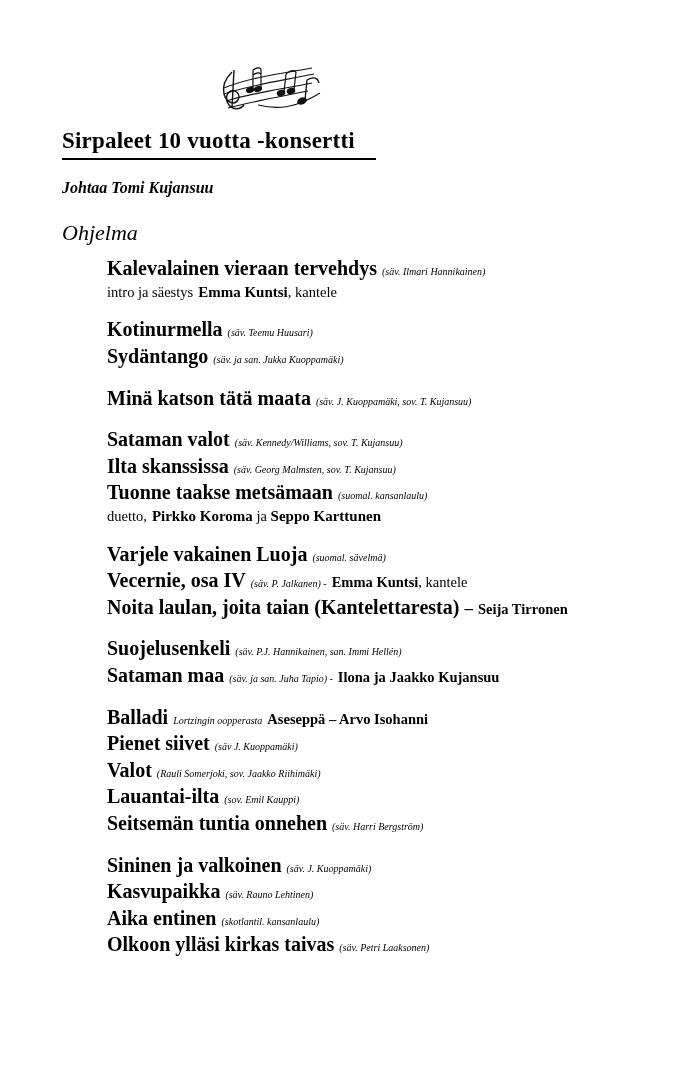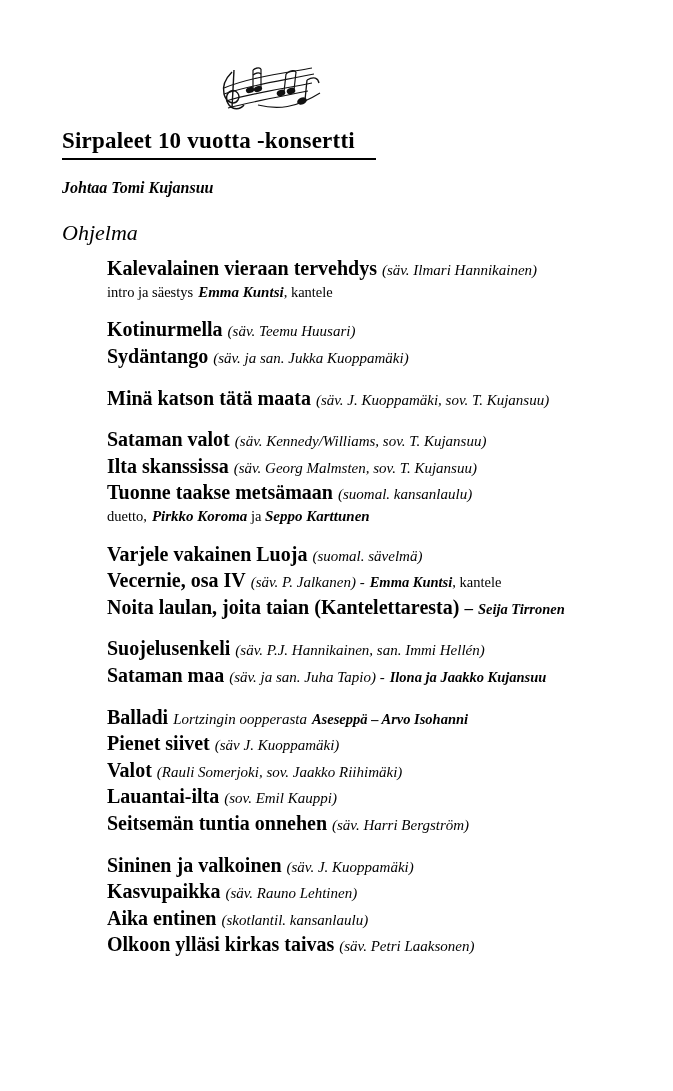--- a/index.html
+++ b/index.html
@@ -87,27 +87,26 @@
     line-height: 1.28;
     white-space: nowrap;
     margin-bottom: 1px;
   }
 
   .t {                       
     font-size: 20px;
     font-weight: bold;
   }
   .c {                       
-    font-size: 15px;
+    font-size: 10px;
     font-style: italic;
     font-weight: normal;
   }
   .perf {                    
     font-size: 14.5px;
-    font-style: italic;
     font-weight: bold;
   }
   .plainbold {               
     font-size: 17px;
     font-weight: bold;
     font-style: normal;
   }
   .sub {                     
     font-size: 14.5px;
     font-weight: normal;

